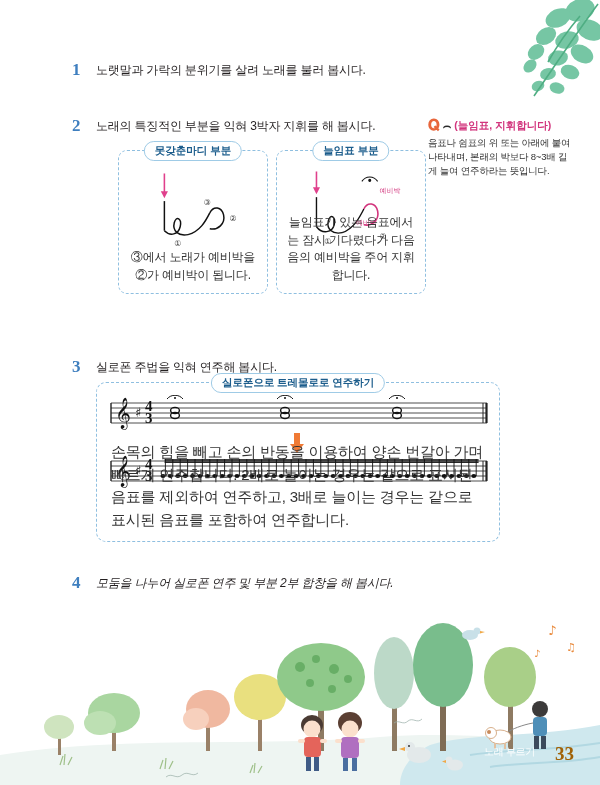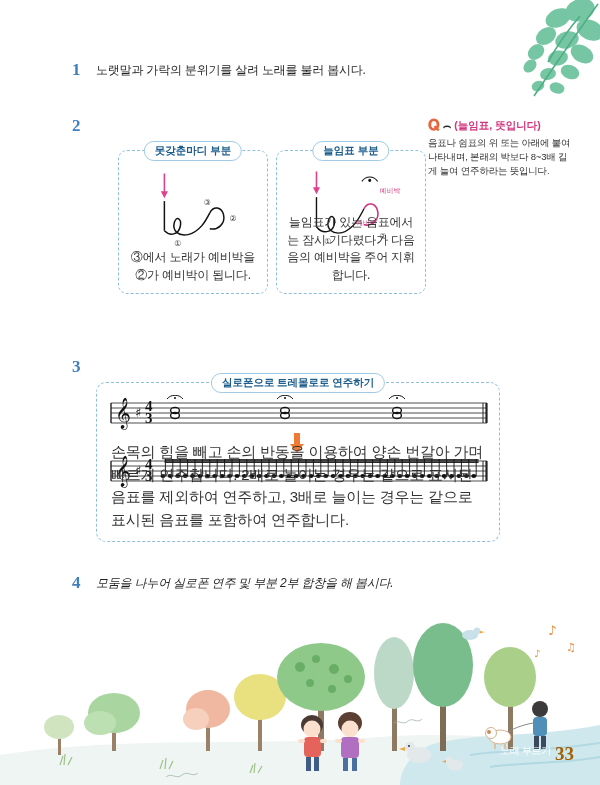--- a/index.html
+++ b/index.html
@@ -181,22 +181,22 @@
     height: 180px;
     pointer-events: none;
   }
 
   
   .folio {
     position: absolute;
     right: 26px;
     bottom: 22px;
     display: flex;
-    align-items: flex-start;
-    gap: 4px;
+    align-items: center;
+    gap: 20px;
   }
   .folio-label {
     font-size: 10px;
     color: #ffffff;
     padding-bottom: 4px;
     letter-spacing: -0.3px;
   }
   .folio-num {
     font-size: 19px;
     font-weight: bold;
@@ -229,26 +229,27 @@
     <g fill="none" stroke="#4fae83" stroke-width="1.6">
       <path d="M168 4 C 150 28, 130 58, 104 96"></path>
       <path d="M150 16 C 138 30, 128 44, 118 62"></path>
     </g>
   </svg>
 
   <div class="act-num" id="num1">1</div>
   <div class="act-text" id="txt1">노랫말과 가락의 분위기를 살려 노래를 불러 봅시다.</div>
 
   <div class="act-num" id="num2">2</div>
+  <div class="act-text" id="txt2">노래의 특징적인 부분을 익혀 3박자 지휘를 해 봅시다.</div>
 
   <div class="fermata-box">
     <div class="fermata-title">
       <span class="fermata-sym">𝐐</span>
       <span class="fermata-arc">⌢</span>
-      <span>(늘임표, 뜻입니다)</span>
+      <span>(늘임표, 지휘합니다)</span>
     </div>
     <div class="fermata-body">음표나 쉼표의 위 또는 아래에 붙여 나타내며, 본래의 박보다 8~3배 길게 늘여 연주하라는 뜻입니다.</div>
   </div>
 
   <div class="panel" id="panelA">
     <div class="panel-tab">못갖춘마디 부분</div>
     <svg class="panel-art" viewBox="0 0 150 86">
 
       <g stroke="#e0408c" stroke-width="1.6" fill="none">
         <path d="M46 8 L46 28"></path>
@@ -299,20 +300,21 @@
       </g>
       <g font-family="Liberation Sans, sans-serif" font-size="8" fill="#333">
         <text x="48" y="80">①</text>
         <text x="104" y="74">②</text>
       </g>
     </svg>
     <div class="panel-caption">늘임표가 있는 음표에서는 잠시 기다렸다가 다음 음의 예비박을 주어 지휘합니다.</div>
   </div>
 
   <div class="act-num" id="num3">3</div>
+  <div class="act-text" id="txt3">실로폰 주법을 익혀 연주해 봅시다.</div>
 
   <div id="panelC">
     <div class="panel-tab">실로폰으로 트레몰로로 연주하기</div>
 
     <svg class="score-wrap" viewBox="0 0 388 98">
 
       <g stroke="#222" stroke-width="0.8">
         <line x1="6" y1="8" x2="382" y2="8"></line>
         <line x1="6" y1="13" x2="382" y2="13"></line>
         <line x1="6" y1="18" x2="382" y2="18"></line>

